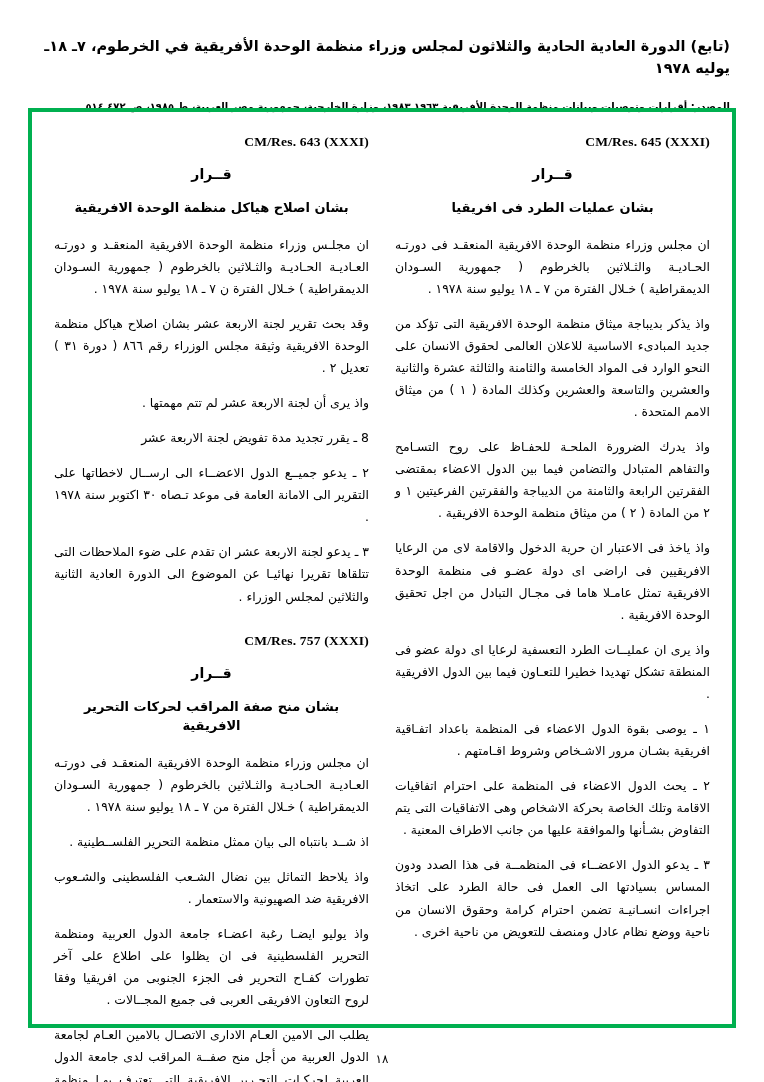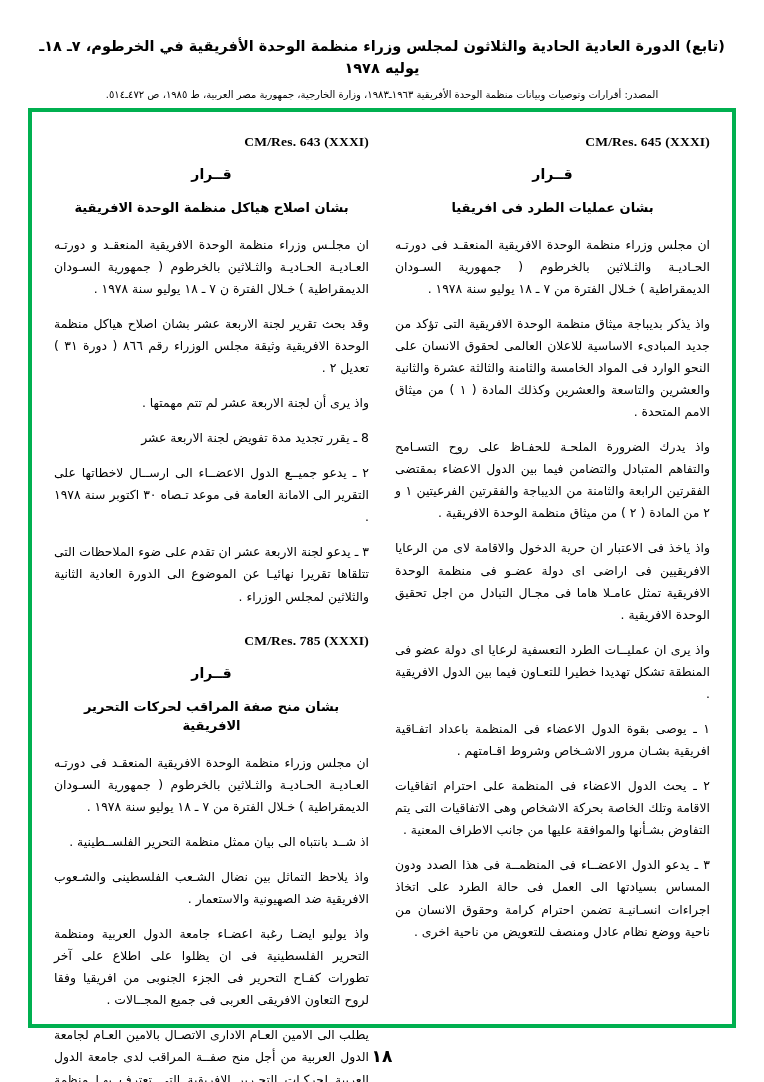--- a/index.html
+++ b/index.html
@@ -17,33 +17,32 @@
   }
   .page {
     width: 764px;
     height: 1082px;
     position: relative;
     box-sizing: border-box;
     padding: 0;
   }
   .header {
     padding: 36px 34px 0 34px;
-    text-align: center;
   }
   .header-title {
     font-size: 14.5px;
     font-weight: bold;
     line-height: 1.5;
     letter-spacing: 0px;
     direction: rtl;
   }
   .header-source {
-    margin-top: 7px;
+    margin-top: 19px;
     font-size: 10px;
-    font-weight: normal;
+    font-weight: bold;
     line-height: 1.5;
     direction: rtl;
   }
   .frame {
     position: absolute;
     top: 108px;
     right: 28px;
     left: 28px;
     bottom: 54px;
     border: 4px solid #00b050;
@@ -98,22 +97,22 @@
     text-justify: inter-word;
     direction: rtl;
   }
   .spacer-sm { height: 6px; }
   .footer {
     position: absolute;
     bottom: 16px;
     left: 0;
     right: 0;
     text-align: center;
-    font-size: 17px;
-    font-weight: bold;
+    font-size: 12px;
+    font-weight: normal;
   }
 </style>
 </head>
 <body>
 
 <div class="page">
 
   <div class="header">
     <div class="header-title">(تابع) الدورة العادية الحادية والثلاثون لمجلس وزراء منظمة الوحدة الأفريقية في الخرطوم، ٧ـ ١٨ـ يوليه ١٩٧٨</div>
     <div class="header-source">المصدر: أقرارات وتوصيات وبيانات منظمة الوحدة الأفريقية ١٩٦٣ـ١٩٨٣، وزارة الخارجية، جمهورية مصر العربية، ط ١٩٨٥، ص ٤٧٢ـ٥١٤.</div>
@@ -142,21 +141,21 @@
         <div class="subject">بشان اصلاح هياكل منظمة الوحدة الافريقية</div>
         <p class="para">ان مجلـس وزراء منظمة الوحدة الافريقية المنعقـد و دورتـه العـاديـة الحـاديـة والثـلاثين بالخرطوم ( جمهورية السـودان الديمقراطية ) خـلال الفترة ن ٧ ـ ١٨ يوليو سنة ١٩٧٨ .</p>
         <p class="para">وقد بحث تقرير لجنة الاربعة عشر بشان اصلاح هياكل منظمة الوحدة الافريقية وثيقة مجلس الوزراء رقم ٨٦٦ ( دورة ٣١ ) تعديل ٢ .</p>
         <p class="para">واذ يرى أن لجنة الاربعة عشر لم تتم مهمتها .</p>
         <p class="para">8 ـ يقرر تجديد مدة تفويض لجنة الاربعة عشر</p>
         <p class="para">٢ ـ يدعو جميــع الدول الاعضــاء الى ارســال لاخطاتها على التقرير الى الامانة العامة فى موعد تـصاه ٣٠ اكتوبر سنة ١٩٧٨ .</p>
         <p class="para">٣ ـ يدعو لجنة الاربعة عشر ان تقدم على ضوء الملاحظات التى تتلقاها تقريرا نهائيـا عن الموضوع الى الدورة العادية الثانية والثلاثين لمجلس الوزراء .</p>
 
         <div class="spacer-sm"></div>
 
-        <div class="res-id">CM/Res. 785 (XXXI)</div>
+        <div class="res-id">CM/Res. 757 (XXXI)</div>
         <div class="qarar">قــرار</div>
         <div class="subject">بشان منح صفة المراقب لحركات التحرير الافريقية</div>
         <p class="para">ان مجلس وزراء منظمة الوحدة الافريقية المنعقـد فى دورتـه العـاديـة الحـاديـة والثـلاثين بالخرطوم ( جمهورية السـودان الديمقراطية ) خـلال الفترة من ٧ ـ ١٨ يوليو سنة ١٩٧٨ .</p>
         <p class="para">اذ شــد بانتباه الى بيان ممثل منظمة التحرير الفلســطينية .</p>
         <p class="para">واذ يلاحظ التماثل بين نضال الشـعب الفلسطينى والشـعوب الافريقية ضد الصهيونية والاستعمار .</p>
         <p class="para">واذ يوليو ايضـا رغبة اعضـاء جامعة الدول العربية ومنظمة التحرير الفلسطينية فى ان يظلوا على اطلاع على آخر تطورات كفـاح التحرير فى الجزء الجنوبى من افريقيا وفقا لروح التعاون الافريقى العربى فى جميع المجــالات .</p>
         <p class="para">يطلب الى الامين العـام الادارى الاتصـال بالامين العـام لجامعة الدول العربية من أجل منح صفــة المراقب لدى جامعة الدول العربية لحركـات التحـرير الافريقية التى تعترف بهـا منظمة الوحدة الافريقية .</p>
       </div>
 
     </div>

